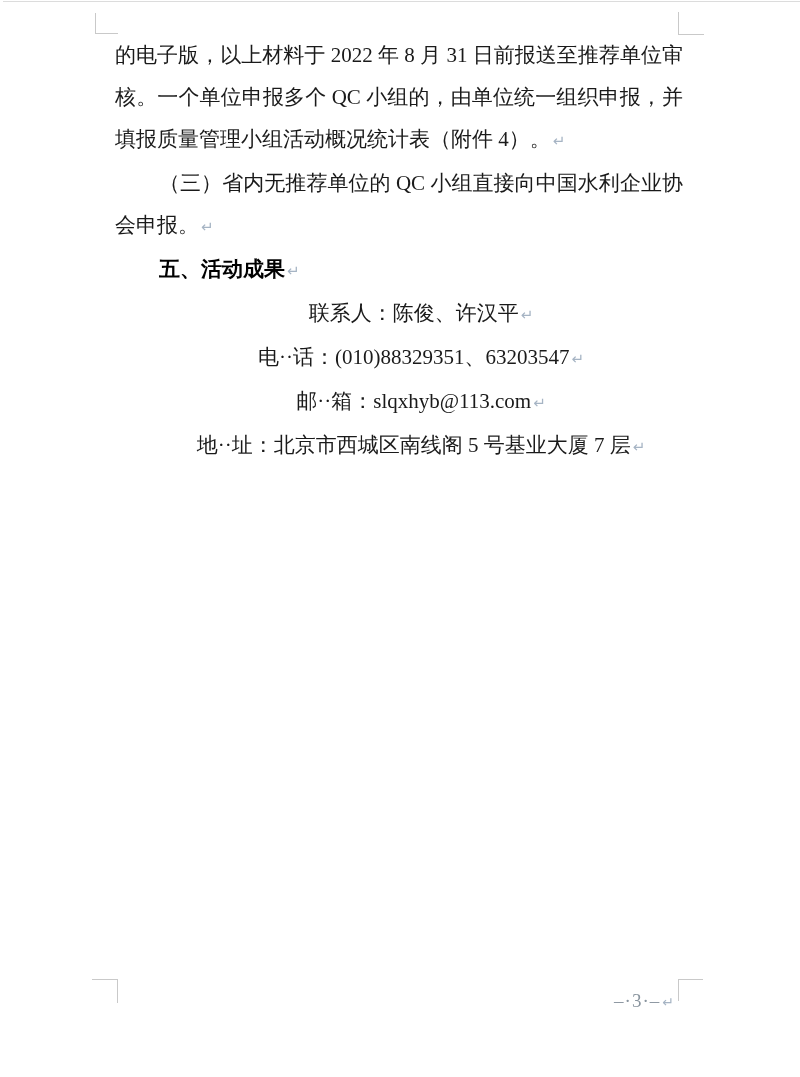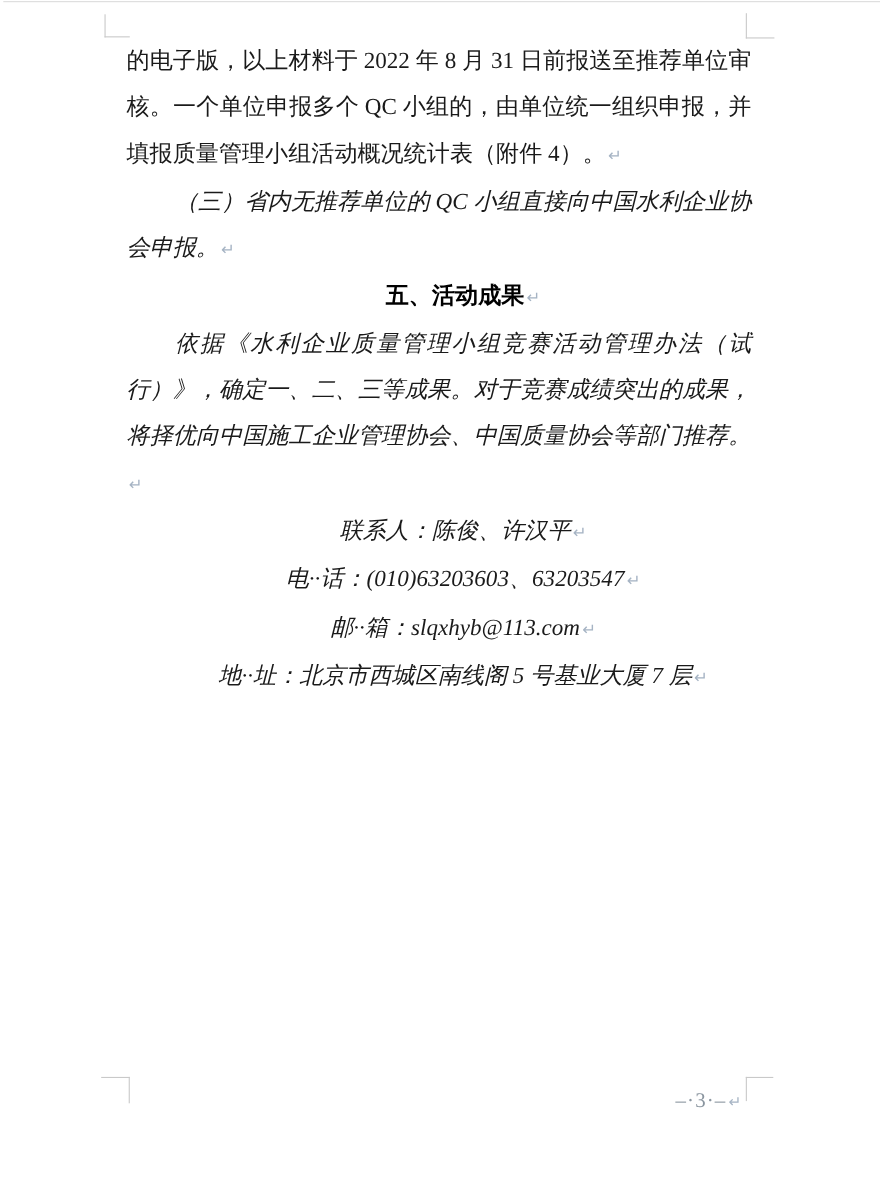--- a/index.html
+++ b/index.html
@@ -44,27 +44,27 @@
     top: 34px;
     width: 568px;
     font-size: 21px;
     line-height: 42px;
     color: #1a1a1a;
     text-align: justify;
     text-justify: inter-ideograph;
     word-break: break-all;
   }
   .content p { margin: 0; }
-  .content p.indent { text-indent: 44px; font-style: italic; }
+  .content p.indent { text-indent: 44px; }
   .content p.heading {
     font-family: "Liberation Sans", "DejaVu Sans", sans-serif;
     font-weight: 700;
     text-indent: 44px;
     color: #000000;
-    text-align: center;
+    text-align: left;
   }
   .content p.contact {
     text-indent: 44px;
     text-align: center;
   }
   .pmark {
     color: #a6b4c4;
     font-size: 15px;
     font-family: "DejaVu Sans", sans-serif;
     margin-left: 2px;
@@ -92,23 +92,22 @@
 
   <div class="crop tl"></div>
   <div class="crop tr"></div>
   <div class="crop bl"></div>
   <div class="crop br"></div>
 
   <div class="content" id="doc-body">
       <p class="body"><span>的电子版，以上材料于 2022 年 8 月 31 日前报送至推荐单位审核。一个单位申报多个 QC 小组的，由单位统一组织申报，并填报质量管理小组活动概况统计表（附件 4）。</span><span class="pmark">↵</span></p>
       <p class="body indent"><span>（三）省内无推荐单位的 QC 小组直接向中国水利企业协会申报。</span><span class="pmark">↵</span></p>
       <p class="heading"><span>五、活动成果</span><span class="pmark">↵</span></p>
-      <p class="body indent"><span>依据《水利企业质量管理小组竞赛活动管理办法（试行）》，确定一、二、三等成果。对于竞赛成绩突出的成果，将择优向中国施工企业管理协会、中国质量协会等部门推荐。</span><span class="pmark">↵</span></p>
       <p class="contact indent"><span>联系人：陈俊、许汉平</span><span class="pmark">↵</span></p>
-      <p class="contact indent"><span>电··话：(010)63203603、63203547</span><span class="pmark">↵</span></p>
+      <p class="contact indent"><span>电··话：(010)88329351、63203547</span><span class="pmark">↵</span></p>
       <p class="contact indent"><span>邮··箱：slqxhyb@113.com</span><span class="pmark">↵</span></p>
       <p class="contact indent"><span>地··址：北京市西城区南线阁 5 号基业大厦 7 层</span><span class="pmark">↵</span></p>
     </div>
 
   <div class="footer">
     <span>–·3·–</span><span class="pmark">↵</span>
   </div>
 </div>
 
 </body></html>

